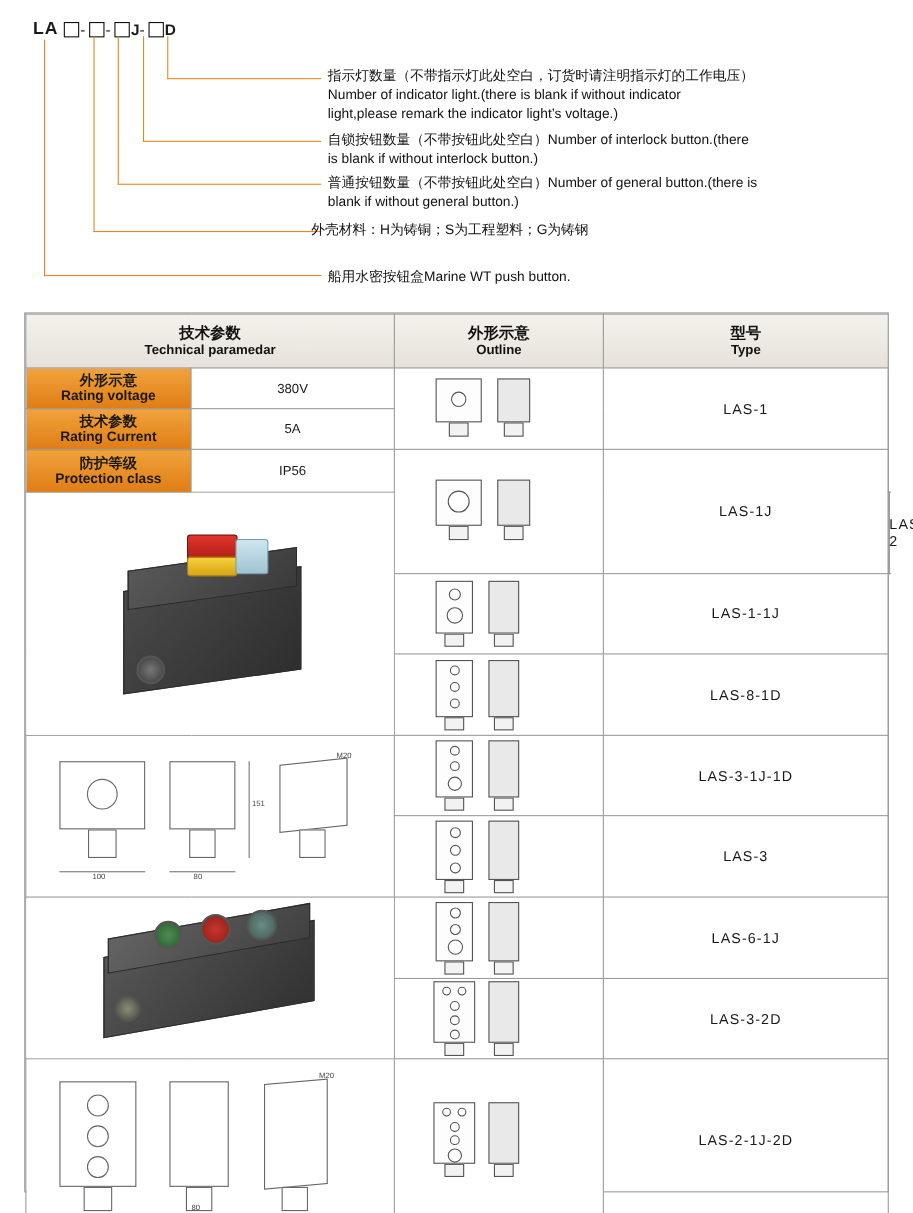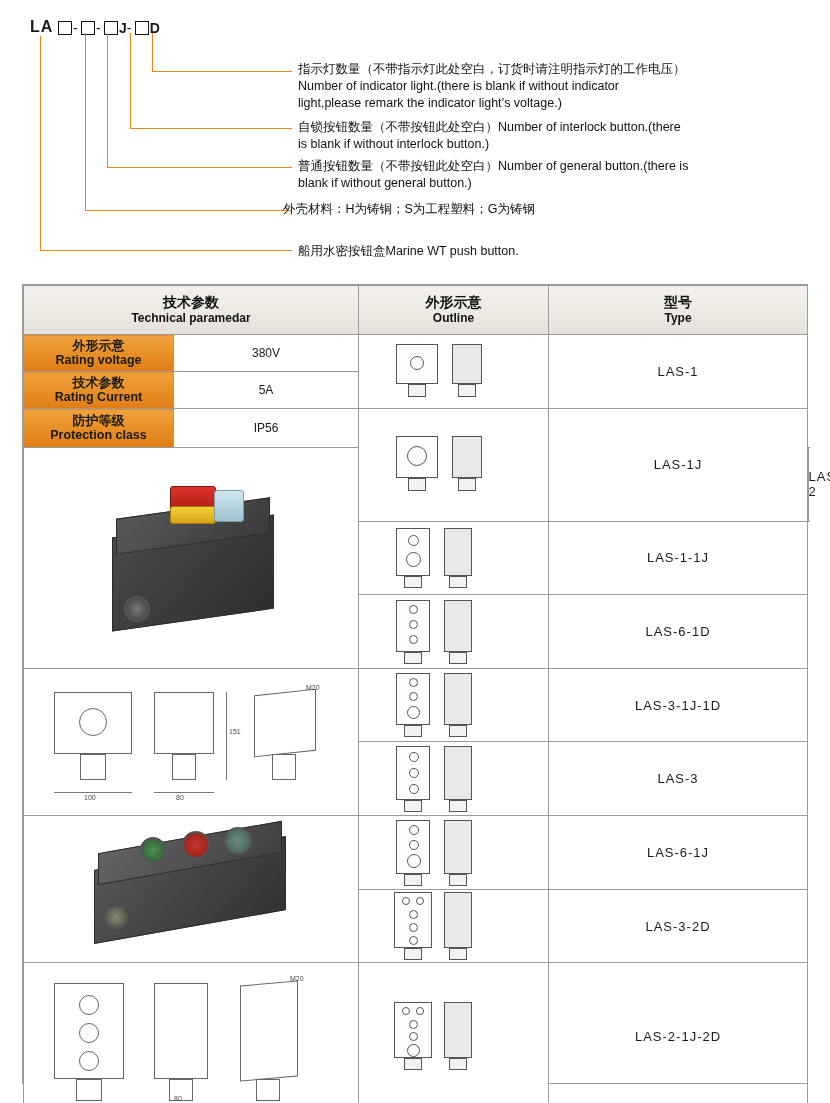--- a/index.html
+++ b/index.html
@@ -360,21 +360,21 @@
       <div class="outline-art" style="height:72px">
         <div class="ob" style="left:30px; top:4px; width:34px; height:52px;"></div>
         <div class="dot" style="left:43px; top:9px; width:9px; height:9px;"></div>
         <div class="dot" style="left:43px; top:24px; width:9px; height:9px;"></div>
         <div class="dot" style="left:43px; top:39px; width:9px; height:9px;"></div>
         <div class="leg" style="left:38px; top:56px; width:18px; height:12px;"></div>
         <div class="ob sh" style="left:78px; top:4px; width:28px; height:52px;"></div>
         <div class="leg" style="left:83px; top:56px; width:18px; height:12px;"></div>
       </div>
     </td>
-    <td class="type-cell">LAS-6-1D</td>
+    <td class="type-cell">LAS-8-1D</td>
   </tr>
 
   <tr>
     <td colspan="2" rowspan="2" class="photo-cell" style="height:145px">
       <div class="dwg" style="height:145px">
         <div class="dbx" style="left:30px; top:22px; width:78px; height:62px;"></div>
         <div class="dcirc" style="left:55px; top:38px; width:28px; height:28px;"></div>
         <div class="dbx" style="left:56px; top:84px; width:26px; height:26px;"></div>
         <div class="dln h" style="left:30px; top:122px; width:78px;"></div>
         <div class="dtxt" style="left:60px; top:124px;">100</div>

